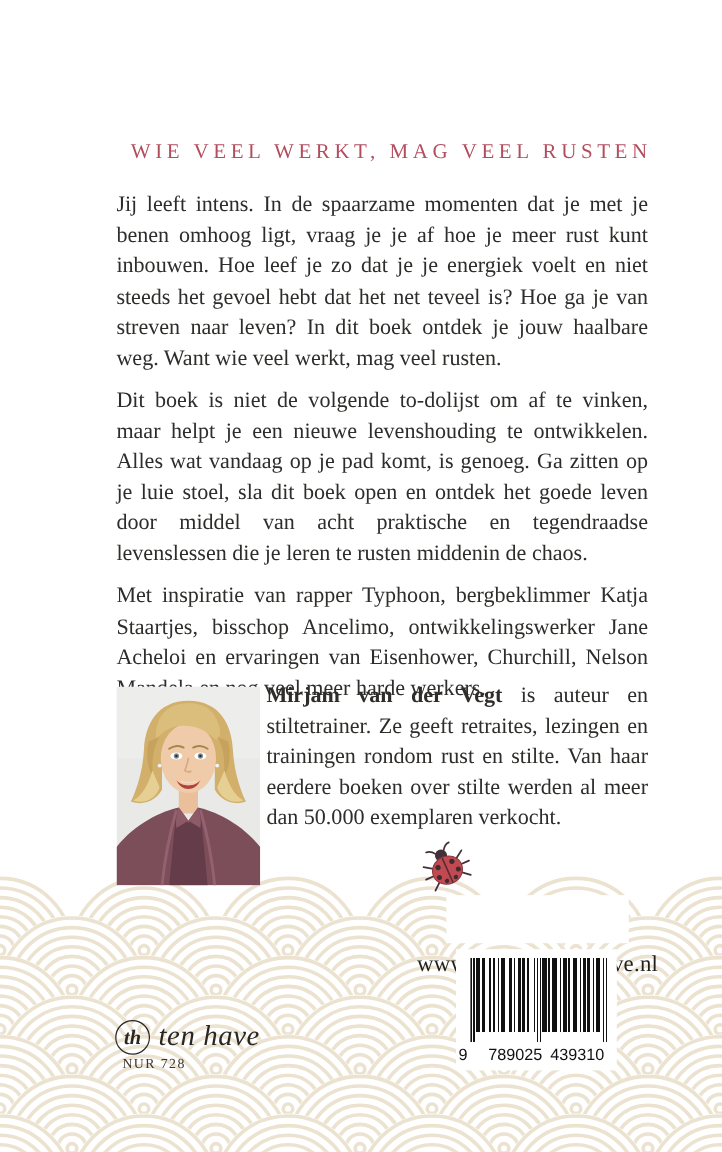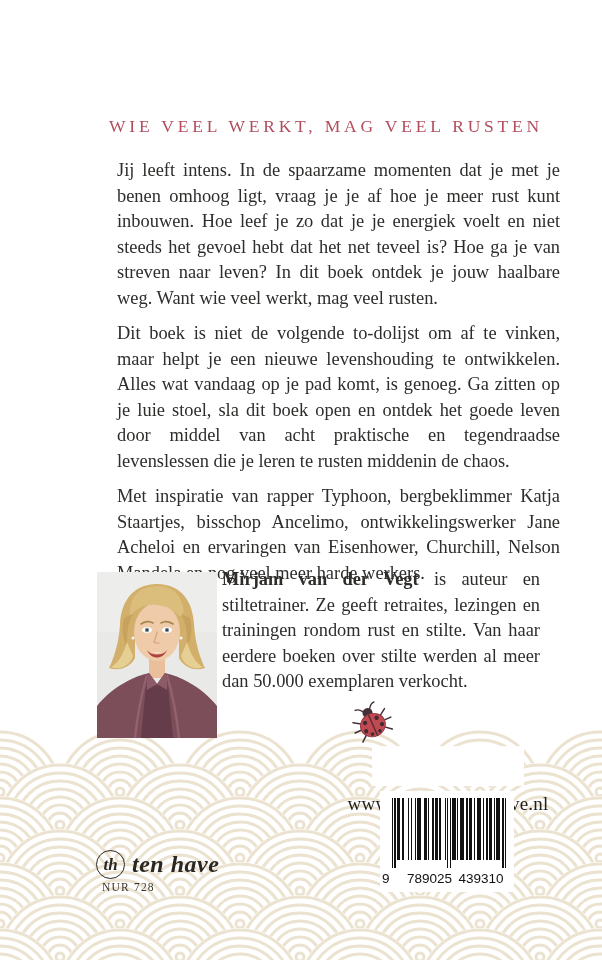--- a/index.html
+++ b/index.html
@@ -10,21 +10,21 @@
     overflow:hidden;
     font-family:"Liberation Serif","DejaVu Serif",serif;
     color:#2e2d2b;
   }
   .book-title{
     position:absolute;top:116px;left:0;width:602px;
     text-align:center;
     font-size:17.5px;letter-spacing:3.8px;font-weight:500;
   }
   .body-copy{
-    position:absolute;top:158px;left:97px;width:443px;margin-left:20px;
+    position:absolute;top:158px;left:97px;width:443px;
   }
   .body-copy p{
     margin:0 0 10px 0;
     font-size:18.4px;line-height:25.5px;
     text-align:justify;
   }
   .bio-row{
     position:absolute;top:572px;left:97px;width:443px;
     display:flex;gap:5px;
   }
@@ -63,21 +63,21 @@
   .barcode-nums .n1{width:58px;text-align:right;}
   .barcode-nums .n2{width:58px;text-align:center;}
   .publisher{position:absolute;left:96px;top:850px;display:flex;align-items:center;gap:7px;color:#2b2622;}
   .monogram{
     width:27px;height:27px;border:1.8px solid #2b2622;border-radius:50%;
     display:flex;align-items:center;justify-content:center;
     font-style:italic;font-size:17px;font-weight:600;line-height:1;
     background:transparent;
   }
   .pub-name{
-    font-style:italic;font-size:24px;font-weight:700;letter-spacing:0.5px;
+    font-style:italic;font-size:24px;font-weight:400;letter-spacing:0.5px;
   }
   .nur{
     position:absolute;left:102px;top:881px;
     font-size:11.5px;letter-spacing:1.2px;color:#3a342c;
     font-variant:small-caps;
   }
 </style>
 </head>
 <body>
 

